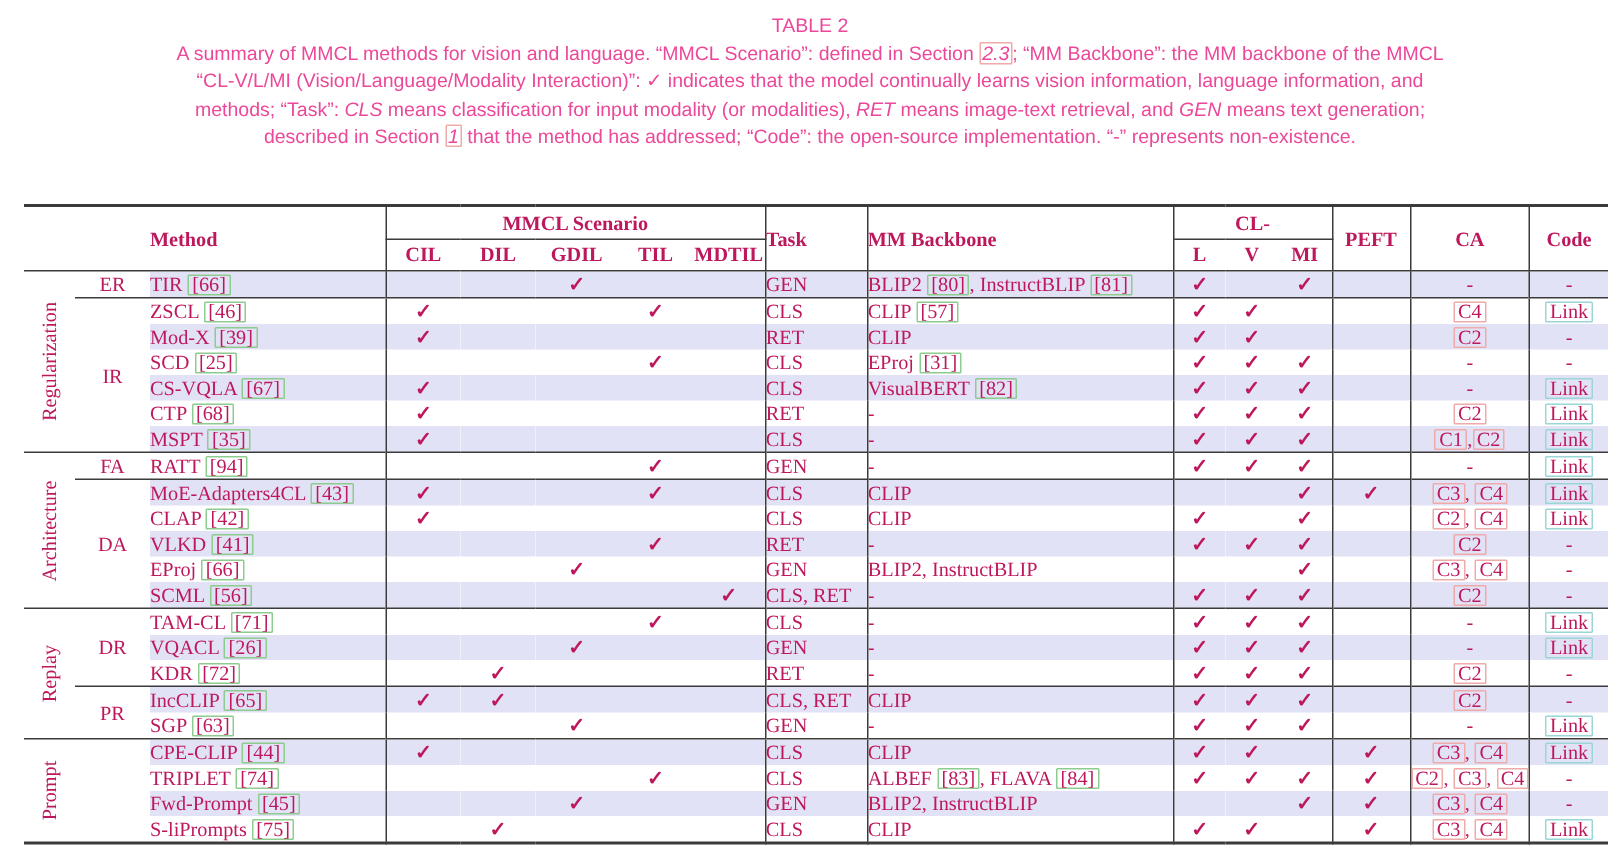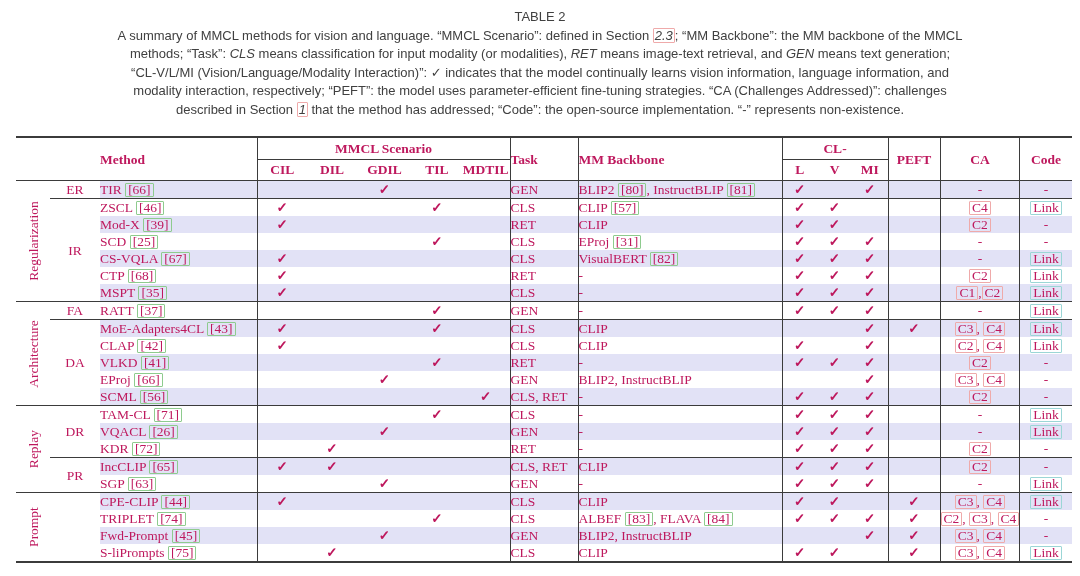--- a/index.html
+++ b/index.html
@@ -1,21 +1,21 @@
 <!DOCTYPE html>
 <html><head>
 <meta charset="utf-8">
 <style>
   html,body { margin:0; padding:0; background:#ffffff; }
   .page { position:relative; width:1080px; height:576px; background:#fff; overflow:hidden; }
 
   
   .caption {
     position:absolute; top:8px; left:20px; width:1040px;
-    text-align:center; color:#404040;
+    text-align:center; color:#ec4899;
     font:13px/18.6px "Liberation Sans", sans-serif;
   }
   .cap-title { font-size:13px; }
   .cap-line .it { font-style:italic; }
 
   
   .box { display:inline-block; border:1px solid; border-radius:1px; padding:0 2px; line-height:12px; }
   .box-cite { border-color:#8ecb8e; }
   .box-ref  { border-color:#efaaaa; }
   .box-url  { border-color:#9bd6d6; }
@@ -55,23 +55,22 @@
 </style>
 </head>
 <body>
 
 <div class="page">
 
   <div class="caption">
     <div class="cap-title">TABLE 2</div>
     <div id="cap-lines">
         <div class="cap-line"><span>A summary of MMCL methods for vision and language. “MMCL Scenario”: defined in Section </span><span class="box box-ref">2.3</span><span>; “MM Backbone”: the MM backbone of the MMCL</span></div>
+        <div class="cap-line"><span>“CL-V/L/MI (Vision/Language/Modality Interaction)”: ✓ indicates that the model continually learns vision information, language information, and</span></div>
         <div class="cap-line"><span>methods; “Task”: </span><span class="it">CLS</span><span> means classification for input modality (or modalities), </span><span class="it">RET</span><span> means image-text retrieval, and </span><span class="it">GEN</span><span> means text generation;</span></div>
-        <div class="cap-line"><span>“CL-V/L/MI (Vision/Language/Modality Interaction)”: ✓ indicates that the model continually learns vision information, language information, and</span></div>
-        <div class="cap-line"><span>modality interaction, respectively; “PEFT”: the model uses parameter-efficient fine-tuning strategies. “CA (Challenges Addressed)”: challenges</span></div>
         <div class="cap-line"><span>described in Section </span><span class="box box-ref">1</span><span> that the method has addressed; “Code”: the open-source implementation. “-” represents non-existence.</span></div>
       </div>
   </div>
 
   <table class="tbl">
     <colgroup>
       <col style="width:34px">
         <col style="width:50px">
         <col style="width:157px">
       <col style="width:50px">
@@ -227,21 +226,21 @@
           <td class="d ctr vr"><span class="check">✓</span></td>
           <td class="d ctr vr"></td>
           <td class="d ctr vr"><span class="box box-ref">C1</span><span>,</span><span class="box box-ref">C2</span></td>
           <td class="d ctr"><span class="box box-url">Link</span></td>
         </tr>
         <tr class="sec">
           <td class="cat" rowspan="6">
             <span>Architecture</span>
           </td>
           <td class="ctr" rowspan="1">FA</td>
-          <td class="d left vr"><span>RATT </span><span class="box box-cite">[37]</span></td>
+          <td class="d left vr"><span>RATT </span><span class="box box-cite">[94]</span></td>
           <td class="d ctr"></td>
           <td class="d ctr"></td>
           <td class="d ctr"></td>
           <td class="d ctr"><span class="check">✓</span></td>
           <td class="d ctr vr"></td>
           <td class="d left vr">GEN</td>
           <td class="d left vr"><span>-</span></td>
           <td class="d ctr"><span class="check">✓</span></td>
           <td class="d ctr"><span class="check">✓</span></td>
           <td class="d ctr vr"><span class="check">✓</span></td>

